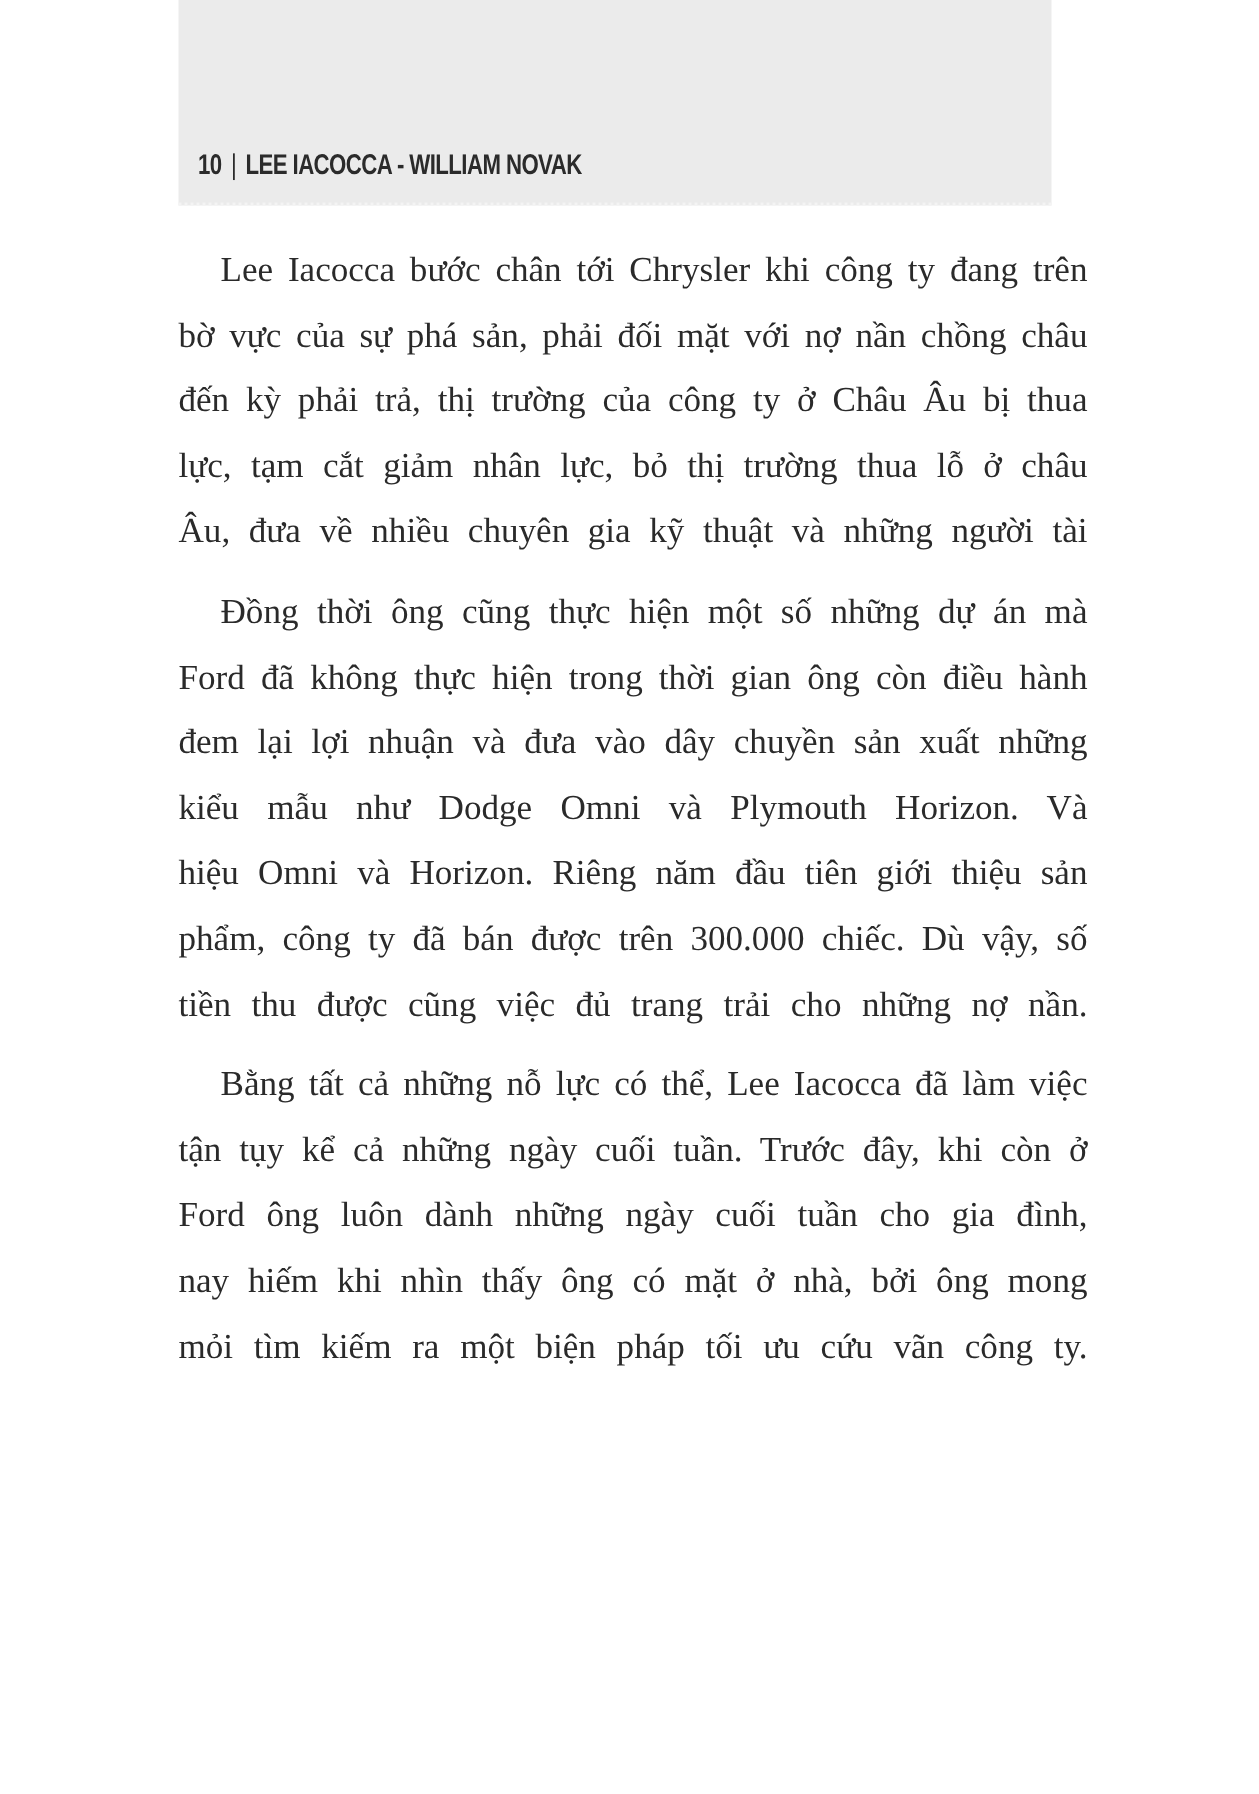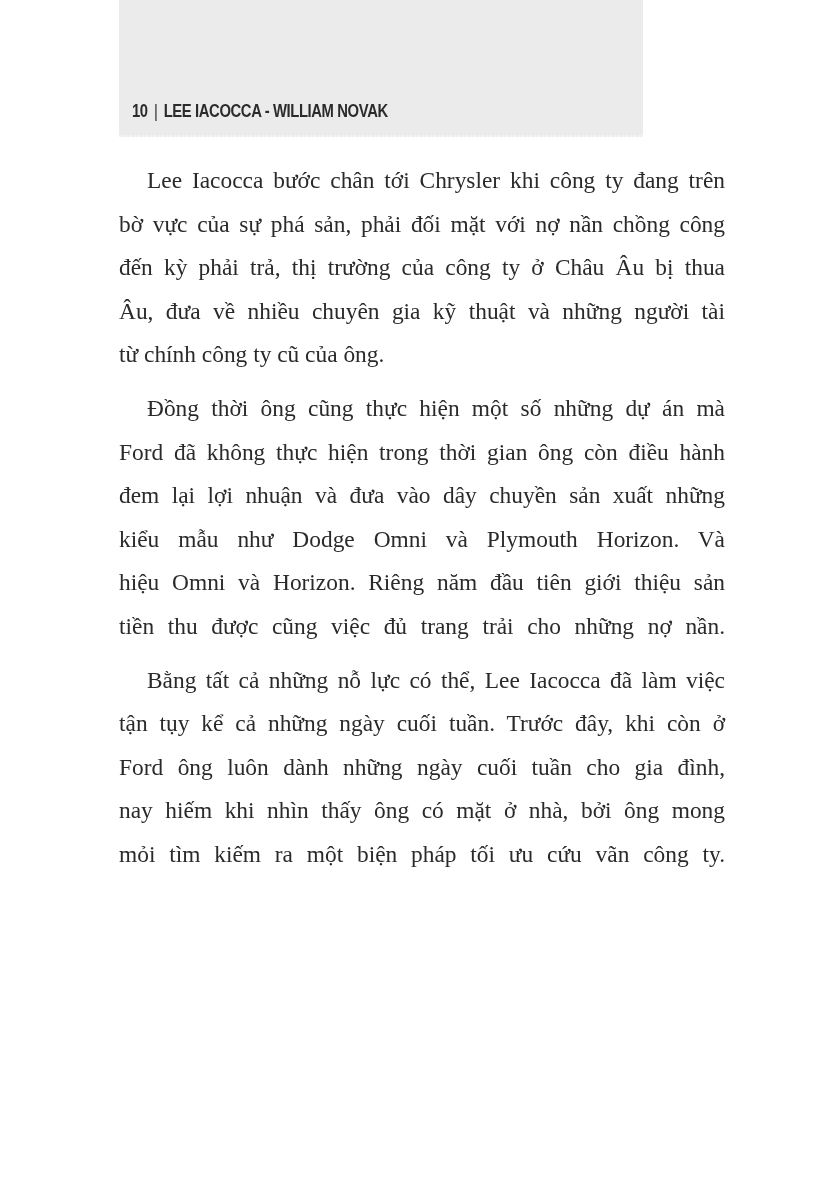--- a/index.html
+++ b/index.html
@@ -10,21 +10,21 @@
     body {
       width: 839px;
       height: 1196px;
       position: relative;
       overflow: hidden;
     }
     .header-band {
       position: absolute;
       left: 119px;
       top: 0;
-      width: 524px;
+      width: 582px;
       height: 135px;
       background: #ebebeb;
       border-bottom: 2px dotted #f4f4f4;
     }
     .running-head {
       position: absolute;
       left: 13px;
       top: 100px;
       font-family: "Liberation Sans", sans-serif;
       font-weight: bold;
@@ -76,31 +76,32 @@
 
 <div class="header-band">
   <div class="running-head">
     <span>10</span><span class="sep">|</span><span>LEE IACOCCA -  WILLIAM NOVAK</span>
   </div>
 </div>
 
 <div class="body-text">
   <div class="para" style="text-indent:0">
     <span class="line first">Lee Iacocca bước chân tới Chrysler khi công ty đang trên</span>
-    <span class="line">bờ vực của sự phá sản, phải đối mặt với nợ nần chồng công</span>
+    <span class="line">bờ vực của sự phá sản, phải đối mặt với nợ nần chồng châu</span>
     <span class="line">đến kỳ phải trả, thị trường của công ty ở Châu Âu bị thua</span>
+    <span class="line">lực, tạm cắt giảm nhân lực, bỏ thị trường thua lỗ ở châu</span>
     <span class="line">Âu, đưa về nhiều chuyên gia kỹ thuật và những người tài</span>
-    <span class="line last">từ chính công ty cũ của ông.</span>
   </div>
   <div class="para" style="text-indent:0">
     <span class="line first">Đồng thời ông cũng thực hiện một số những dự án mà</span>
     <span class="line">Ford đã không thực hiện trong thời gian ông còn điều hành</span>
     <span class="line">đem lại lợi nhuận và đưa vào dây chuyền sản xuất những</span>
     <span class="line">kiểu mẫu như Dodge Omni và Plymouth Horizon. Và</span>
     <span class="line">hiệu Omni và Horizon. Riêng năm đầu tiên giới thiệu sản</span>
+    <span class="line">phẩm, công ty đã bán được trên 300.000 chiếc. Dù vậy, số</span>
     <span class="line full-last">tiền thu được cũng việc đủ trang trải cho những nợ nần.</span>
   </div>
   <div class="para" style="text-indent:0">
     <span class="line first">Bằng tất cả những nỗ lực có thể, Lee Iacocca đã làm việc</span>
     <span class="line">tận tụy kể cả những ngày cuối tuần. Trước đây, khi còn ở</span>
     <span class="line">Ford ông luôn dành những ngày cuối tuần cho gia đình,</span>
     <span class="line">nay hiếm khi nhìn thấy ông có mặt ở nhà, bởi ông mong</span>
     <span class="line full-last">mỏi tìm kiếm ra một biện pháp tối ưu cứu vãn công ty.</span>
   </div>
 </div>

